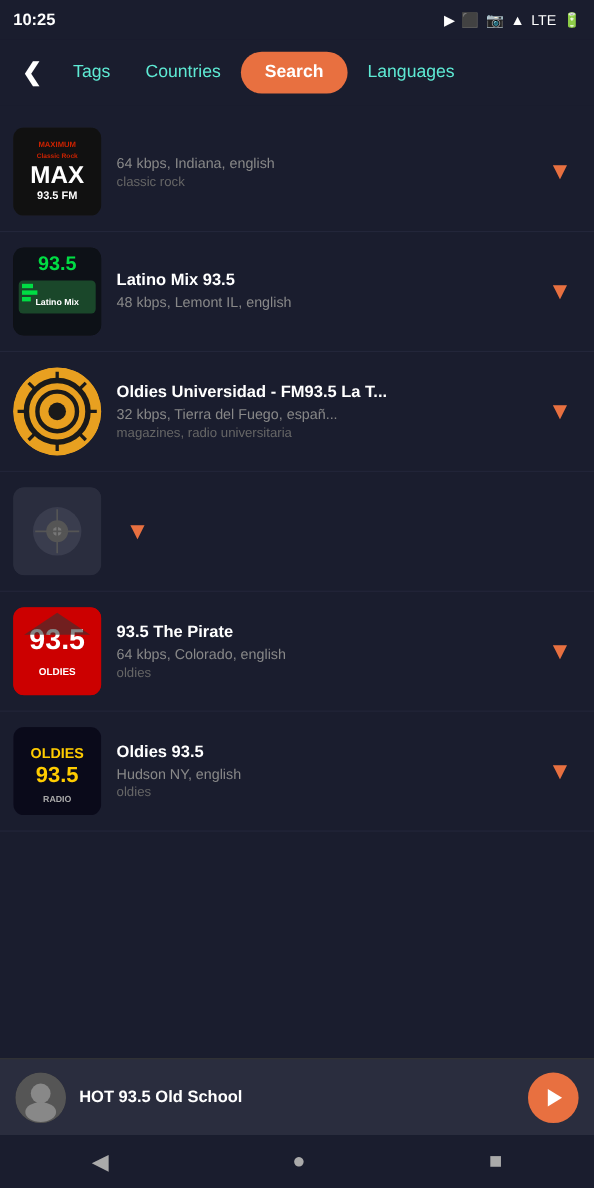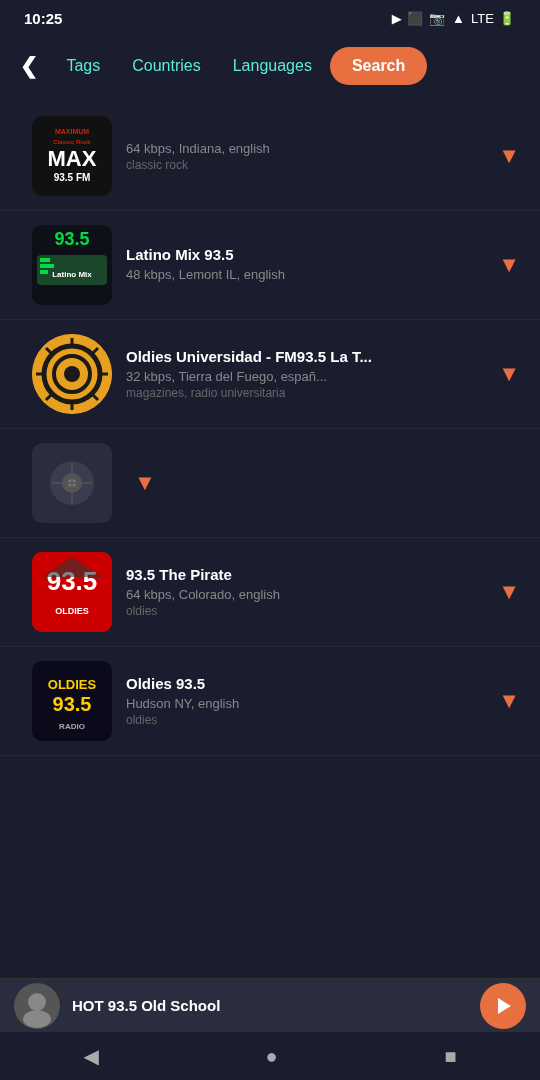--- a/index.html
+++ b/index.html
@@ -13,21 +13,21 @@
       position: relative;
     }
 
     
     .status-bar {
       height: 36px;
       background: #1a1d2e;
       display: flex;
       align-items: center;
       justify-content: space-between;
-      padding: 0 24px;
+      padding: 0 12px;
     }
     .status-time {
       font-size: 15px;
       font-weight: bold;
       color: #fff;
     }
     .status-icons {
       display: flex;
       align-items: center;
       gap: 6px;
@@ -89,21 +89,20 @@
       border-radius: 10px;
       flex-shrink: 0;
       display: flex;
       align-items: center;
       justify-content: center;
       font-size: 11px;
       font-weight: bold;
       text-align: center;
       overflow: hidden;
       position: relative;
-      margin-left: 20px;
     }
 
     
     .logo-max {
       background: #1a1a1a;
     }
     .logo-latino {
       background: #111;
     }
     .logo-wndb {
@@ -153,21 +152,21 @@
       cursor: pointer;
       padding: 4px 8px;
     }
 
     
     .now-playing {
       position: absolute;
       bottom: 48px;
       left: 0;
       right: 0;
-      height: 54px;
+      height: 70px;
       background: #2a2d3e;
       display: flex;
       align-items: center;
       padding: 0 14px;
       gap: 12px;
       border-top: 1px solid #333;
     }
     .now-playing-avatar {
       width: 46px;
       height: 46px;
@@ -233,22 +232,22 @@
     <span class="status-icon">▲</span>
     <span class="status-icon">LTE</span>
     <span class="status-icon">🔋</span>
   </div>
 </div>
 
 <div class="nav-bar">
   <div class="nav-back-btn">❮</div>
   <div class="nav-tab">Tags</div>
   <div class="nav-tab">Countries</div>
+  <div class="nav-tab active-search">Search</div>
   <div class="nav-tab">Languages</div>
-  <div class="nav-tab active-search">Search</div>
 </div>
 
 <div class="station-list">
 
   <div class="station-item">
     <div class="station-logo logo-max">
       <svg width="80" height="80" viewBox="0 0 80 80" xmlns="http://www.w3.org/2000/svg">
         <rect width="80" height="80" fill="#111"></rect>
         <text x="40" y="18" text-anchor="middle" fill="#cc2200" font-size="7" font-weight="bold">MAXIMUM</text>
         <text x="40" y="28" text-anchor="middle" fill="#cc2200" font-size="6">Classic Rock</text>

